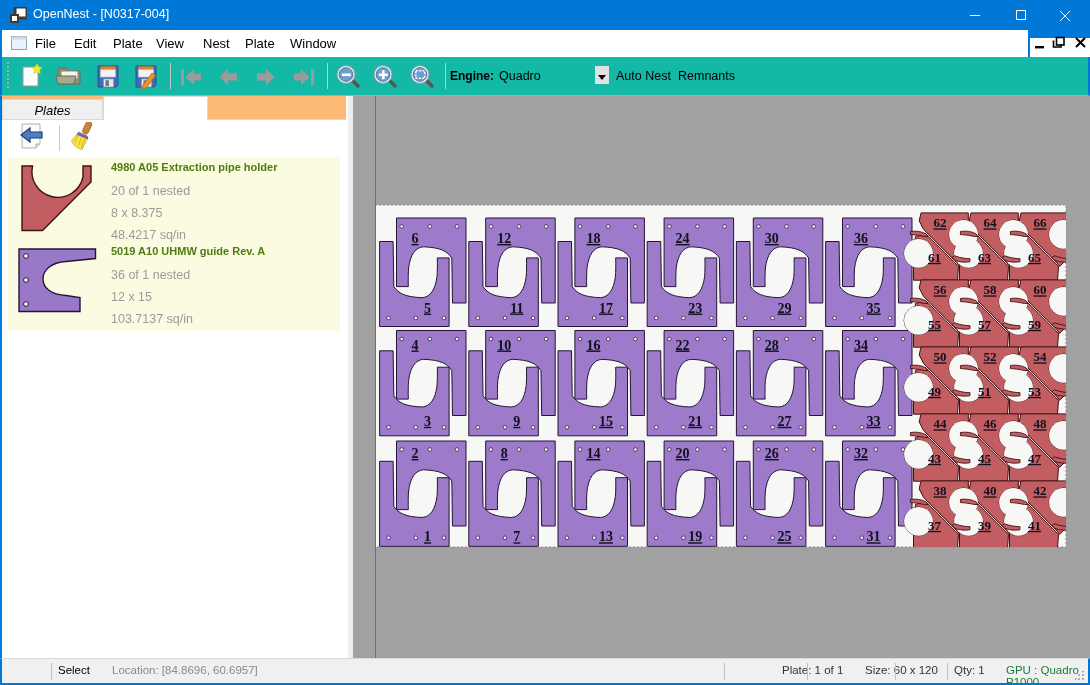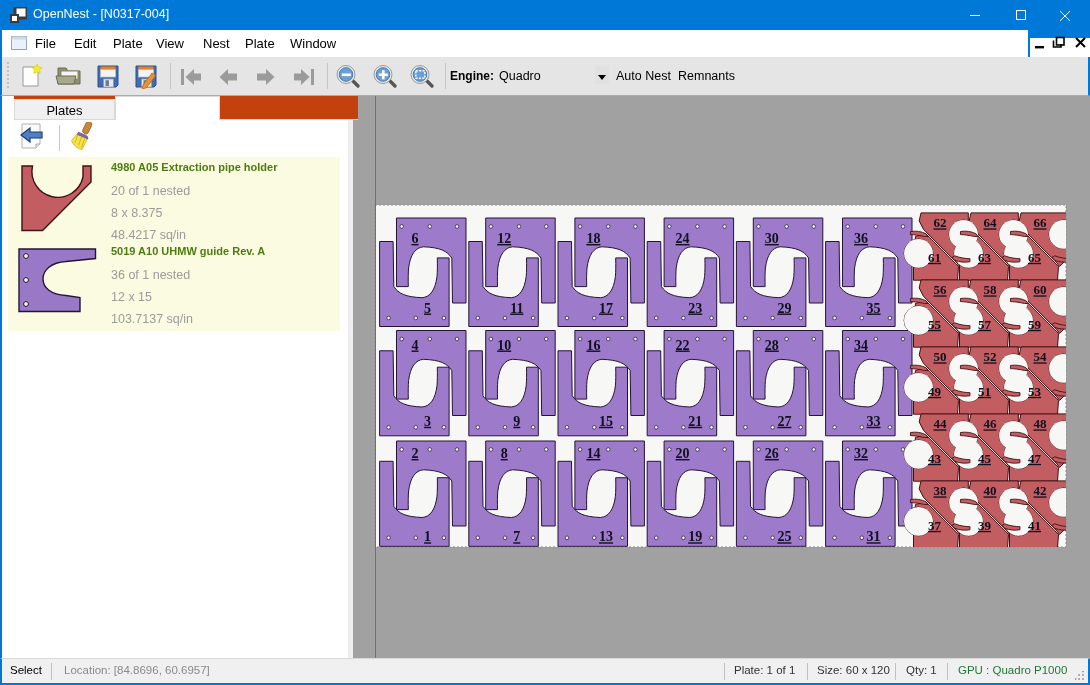--- a/index.html
+++ b/index.html
@@ -1,38 +1,38 @@
 <!DOCTYPE html>
 <html><head><meta charset="utf-8"><style>
 * { margin:0; padding:0; box-sizing:border-box; }
 body { font-family:"Liberation Sans", sans-serif; width:1090px; height:685px; overflow:hidden; }
 .win { position:relative; width:1090px; height:685px; background:#fff; }
 .titlebar { position:absolute; left:0; top:0; width:1090px; height:38px; background:#0078d7; color:#fff; }
 .titletext { position:absolute; left:33px; top:7px; font-size:12.5px; }
 .winbtn { position:absolute; top:0; width:46px; height:30px; }
 .menubar { position:absolute; left:0; top:30px; width:1030px; height:27px; background:#fff; border-left:2px solid #0078d7; border-right:2px solid #0078d7; }
 .menuitem { position:absolute; top:6px; font-size:13px; color:#000; }
-.toolbar { position:absolute; left:0; top:57px; width:1090px; height:39px; background:#e5e5e5; border-bottom:1px solid #aaaaaa; border-left:2px solid #0078d7; border-right:2px solid #0078d7; }
+.toolbar { position:absolute; left:0; top:57px; width:1090px; height:39px; background:#14b8a6; border-bottom:1px solid #aaaaaa; border-left:2px solid #0078d7; border-right:2px solid #0078d7; }
 .tsep { position:absolute; top:6px; height:26px; width:1px; background:#c6c6c6; }
 .tbtn { position:absolute; top:6px; }
 .main { position:absolute; left:0; top:96px; width:1090px; height:562px; border-left:2px solid #0078d7; border-right:2px solid #0078d7; background:#fff; }
 .panel { position:absolute; left:0; top:0; width:344px; height:562px; background:#fff; }
-.tabstrip { position:absolute; left:12px; top:0; width:344px; height:24px; background:#c2410c; }
+.tabstrip { position:absolute; left:0; top:0; width:344px; height:24px; background:#fdba74;font-style:italic; }
 .tab-inactive { position:absolute; left:0; top:3px; width:101px; height:21px; background:#f0f0f0; border:1px solid #d9d9d9; font-size:13px; text-align:center; padding-top:3px; }
 .tab-active { position:absolute; left:101px; top:0px; width:105px; height:25px; background:#fff; border:1px solid #d9d9d9; border-bottom:none; font-size:13px; text-align:center; padding-top:20px; }
 .tabline { position:absolute; left:0px; top:23px; width:344px; height:1px; background:#d9d9d9; }
 .ptool { position:absolute; left:0; top:24px; width:344px; height:38px; background:#fff; }
 .list { position:absolute; left:6px; top:61px; width:332px; height:174px; background:#fbfbe2; }
 .ltitle { position:absolute; font-size:11px; font-weight:bold; color:#4d7c0f; }
 .lgray { position:absolute; font-size:12.5px; color:#9b9b9b; }
 .canvas { position:absolute; left:346px; top:0; width:742px; height:562px; background:#a1a1a1; overflow:hidden; }
 .statusbar { position:absolute; left:0; top:658px; width:1090px; height:25px; background:#f0f0f0; border-left:2px solid #0078d7; border-right:2px solid #0078d7; border-top:1px solid #d9d9d9; font-size:11.5px; }
 .sbottom { position:absolute; left:0; top:683px; width:1090px; height:2px; background:#0078d7; }
 .ssep { position:absolute; top:4px; height:17px; width:1px; background:#c0c0c0; }
-.stxt { position:absolute; top:5px; color:#333; }
+.stxt { position:absolute; top:5px; color:#333;margin-left:48px; }
 </style></head>
 <body>
 <div class="win">
   <div class="titlebar">
     <svg width="17" height="16" style="position:absolute;left:10px;top:7px" viewBox="0 0 17 16">
       <rect x="5" y="0" width="12" height="11" fill="#fff"></rect>
       <rect x="5" y="0" width="12" height="11" fill="none" stroke="#3b3b3b" stroke-width="3"></rect>
       <rect x="0" y="7" width="9" height="9" fill="#3b3b3b"></rect>
       <rect x="2" y="9" width="5" height="5" fill="#fff"></rect>
     </svg>

